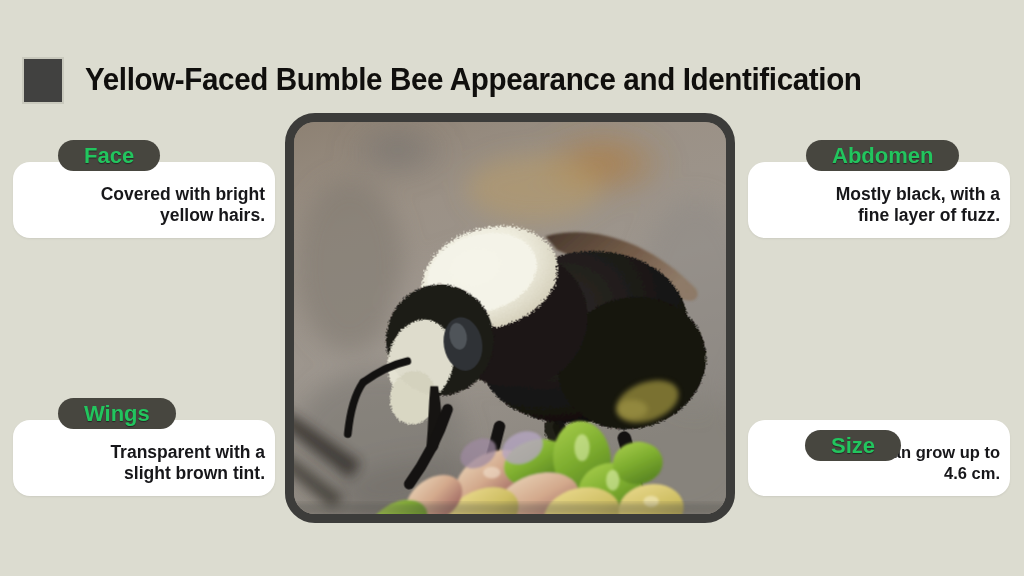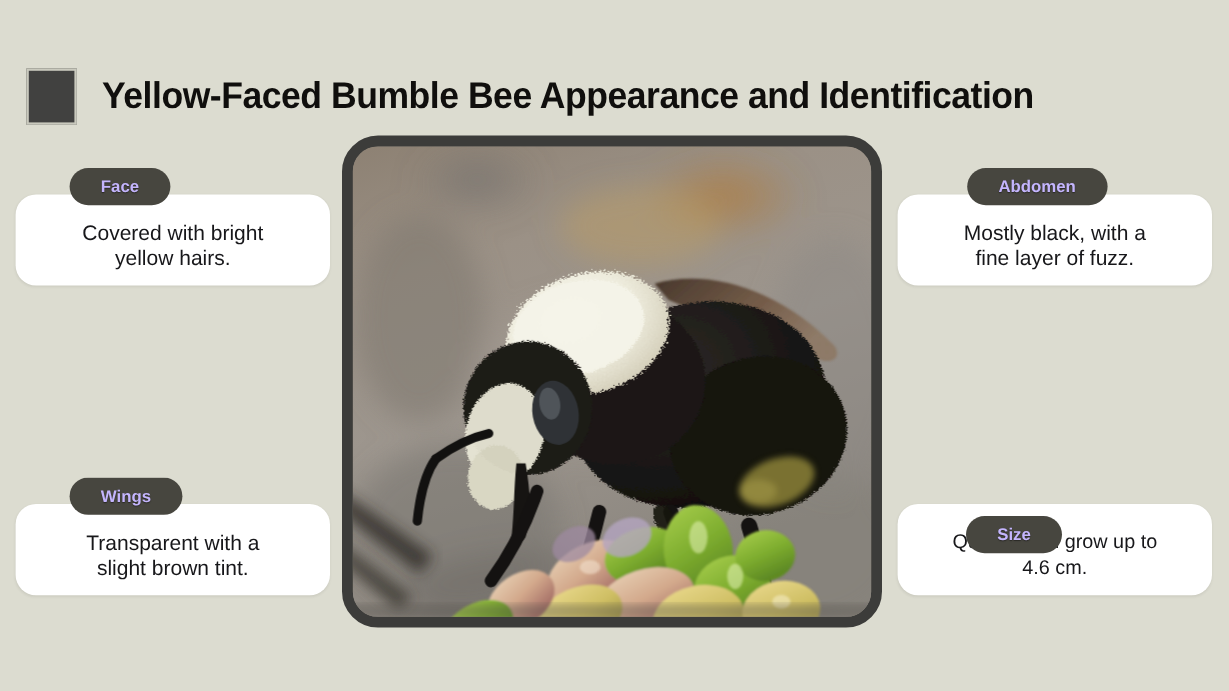--- a/index.html
+++ b/index.html
@@ -89,35 +89,36 @@
     min-height: 66px;
     box-shadow: 0 1px 2px rgba(80,80,70,0.10);
   }
   .callout-pill {
     position: absolute;
     top: 0;
     height: 31px;
     line-height: 31px;
     background: #47463f;
     border-radius: 16px;
-    color: #c4b5fd;
-    font-size: 14px;
+    color: #22c55e;
+    font-size: 22px;
     font-weight: bold;
     text-align: center;
     padding: 0 26px;
     z-index: 2;
     text-shadow: 0 1px 1px rgba(0,0,0,0.45);
     white-space: nowrap;
   }
   .callout-desc {
     font-size: 17.5px;
     line-height: 21px;
     color: #17171a;
-    text-align: center;
+    text-align: right;
     white-space: pre-line;
+    font-weight: bold;
   }
 
   #callout-face       { left: 13px;  top: 140px; }
   #callout-wings      { left: 13px;  top: 398px; }
   #callout-abdomen    { left: 748px; top: 140px; }
   #callout-size       { left: 748px; top: 398px; }
 
   #callout-face    .callout-pill { left: 45px;  }
   #callout-wings   .callout-pill { left: 45px;  }
   #callout-abdomen .callout-pill { left: 58px;  }

